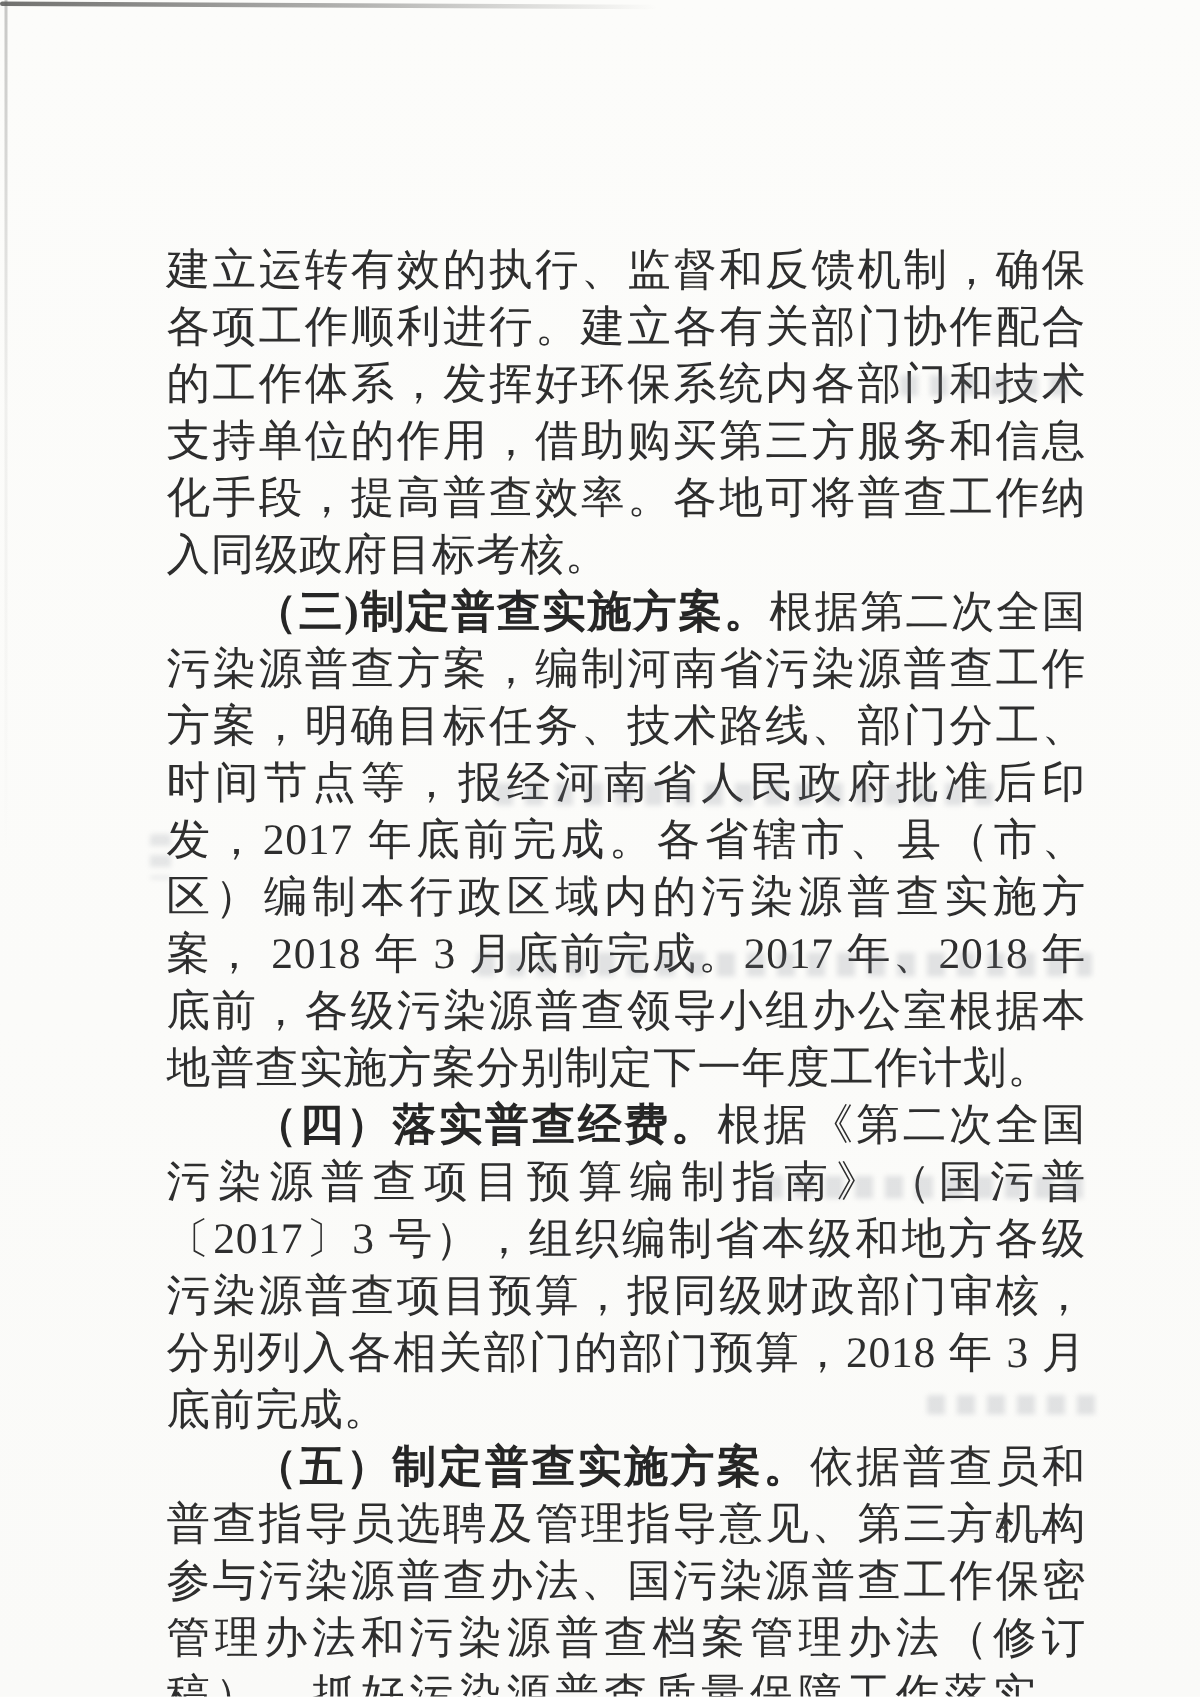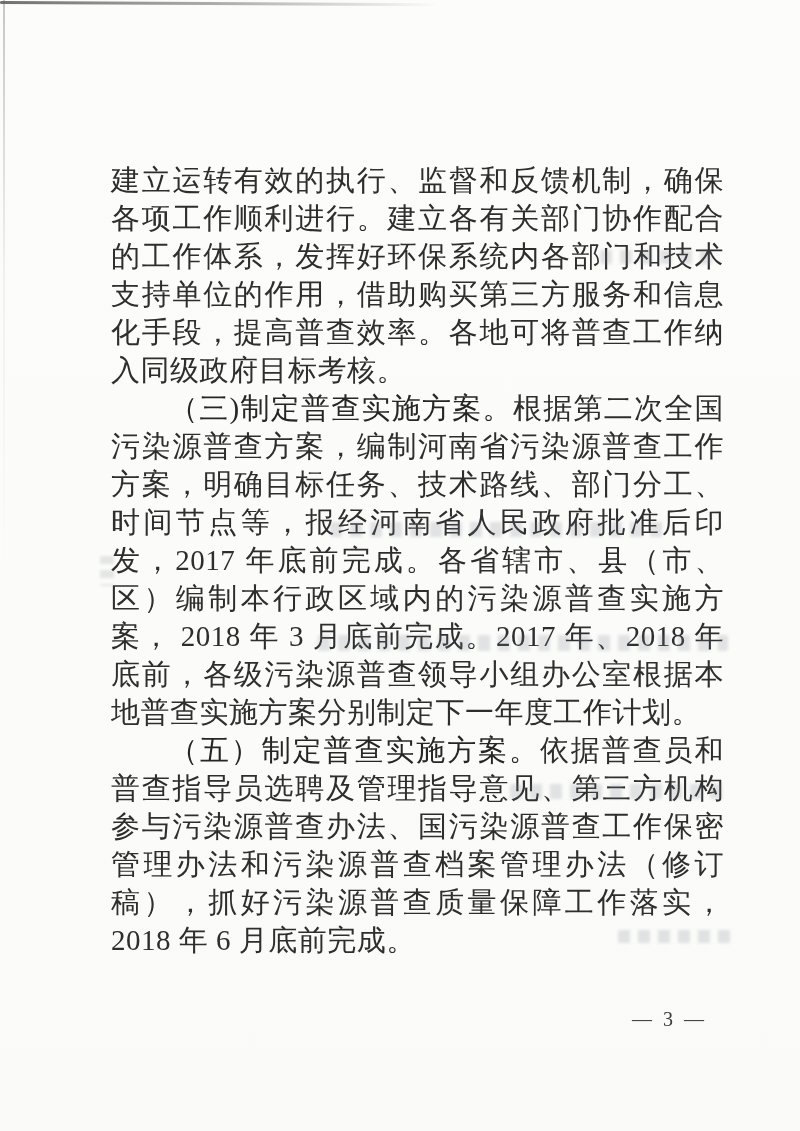--- a/index.html
+++ b/index.html
@@ -53,21 +53,21 @@
     margin-top: 31px;
   }
   .para {
     margin: 0;
     padding: 0;
   }
   .para.indent {
     text-indent: 2em;
   }
   .run.bold {
-    font-weight: normal;
+    font-weight: bold;
     color: #262626;
   }
   
   .page-number {
     position: absolute;
     top: 1006px;
     left: 632px;
     font-size: 20px;
     line-height: 26px;
     color: #3a3a3a;
@@ -94,20 +94,21 @@
 <body>
 
 <div class="page">
 
   <div class="scan-edge-top"></div>
   <div class="scan-edge-left"></div>
 
   <div class="doc-body" id="doc-body">
       <p class="para"><span class="run">建立运转有效的执行、监督和反馈机制，确保各项工作顺利进行。建立各有关部门协作配合的工作体系，发挥好环保系统内各部门和技术支持单位的作用，借助购买第三方服务和信息化手段，提高普查效率。各地可将普查工作纳入同级政府目标考核。</span></p>
       <p class="para indent"><span class="run bold">（三)制定普查实施方案。</span><span class="run">根据第二次全国污染源普查方案，编制河南省污染源普查工作方案，明确目标任务、技术路线、部门分工、时间节点等，报经河南省人民政府批准后印发，2017 年底前完成。各省辖市、县（市、区）编制本行政区域内的污染源普查实施方案， 2018 年 3 月底前完成。2017 年、2018 年底前，各级污染源普查领导小组办公室根据本地普查实施方案分别制定下一年度工作计划。</span></p>
+      <p class="para indent"><span class="run bold">（四）落实普查经费。</span><span class="run">根据《第二次全国污染源普查项目预算编制指南》（国污普〔2017〕3 号），组织编制省本级和地方各级污染源普查项目预算，报同级财政部门审核，分别列入各相关部门的部门预算，2018 年 3 月底前完成。</span></p>
       <p class="para indent"><span class="run bold">（五）制定普查实施方案。</span><span class="run">依据普查员和普查指导员选聘及管理指导意见、第三方机构参与污染源普查办法、国污染源普查工作保密管理办法和污染源普查档案管理办法（修订稿），抓好污染源普查质量保障工作落实，2018 年 6 月底前完成。</span></p>
     </div>
 
   <div class="ghost" style="left:600px; top:250px; width:120px; height:14px;"></div>
   <div class="ghost" style="left:330px; top:522px; width:340px; height:15px;"></div>
   <div class="ghost" style="left:318px; top:635px; width:410px; height:16px;"></div>
   <div class="ghost" style="left:510px; top:784px; width:215px; height:15px;"></div>
   <div class="ghost" style="left:618px; top:930px; width:115px; height:13px;"></div>
   <div class="ghost vertical" style="left:100px; top:556px; width:14px; height:30px;"></div>
 

